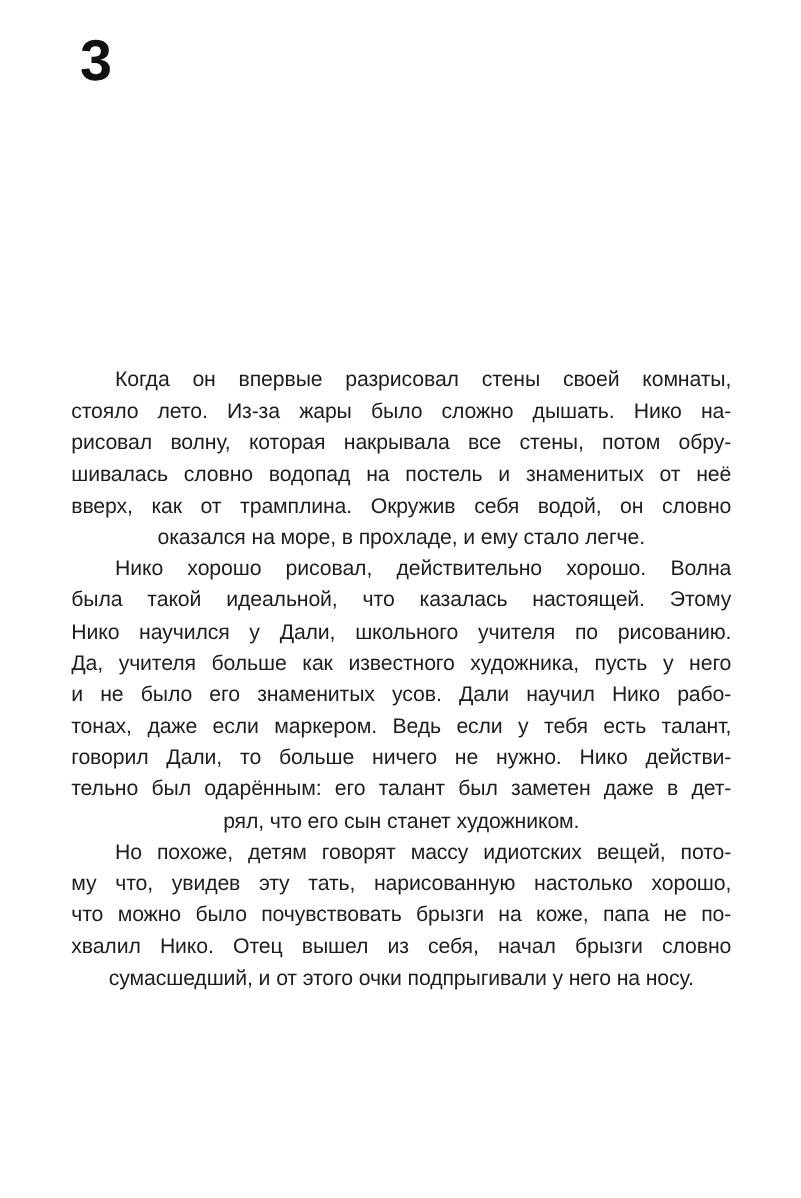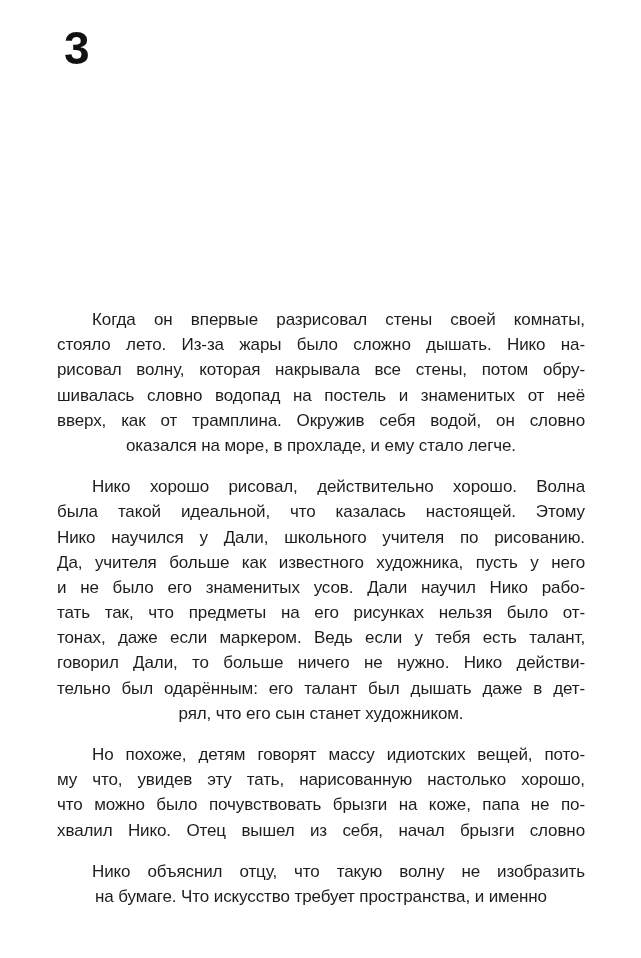--- a/index.html
+++ b/index.html
@@ -44,21 +44,20 @@
     overflow: hidden;
     white-space: normal;
     text-align: center;
   }
   .line.justify {
     text-align: justify;
     text-align-last: justify;
   }
   .line.first {
     text-indent: 35px;
-    margin-top: 16px;
   }
 </style>
 </head>
 <body>
 
 <div class="page">
   <div class="chapter-number">3</div>
   <div class="text-block">
       <div class="para">
         <div class="line first justify">Когда он впервые разрисовал стены своей комнаты,</div>
@@ -67,30 +66,26 @@
         <div class="line justify">шивалась словно водопад на постель и знаменитых от неё</div>
         <div class="line justify">вверх, как от трамплина. Окружив себя водой, он словно</div>
         <div class="line last">оказался на море, в прохладе, и ему стало легче.</div>
       </div>
       <div class="para">
         <div class="line first justify">Нико хорошо рисовал, действительно хорошо. Волна</div>
         <div class="line justify">была такой идеальной, что казалась настоящей. Этому</div>
         <div class="line justify">Нико научился у Дали, школьного учителя по рисованию.</div>
         <div class="line justify">Да, учителя больше как известного художника, пусть у него</div>
         <div class="line justify">и не было его знаменитых усов. Дали научил Нико рабо-</div>
-        <div class="line justify">тать так, что предметы на его рисунках нельзя было от-</div>
         <div class="line justify">тонах, даже если маркером. Ведь если у тебя есть талант,</div>
         <div class="line justify">говорил Дали, то больше ничего не нужно. Нико действи-</div>
-        <div class="line justify">тельно был одарённым: его талант был дышать даже в дет-</div>
+        <div class="line justify">тельно был одарённым: его талант был заметен даже в дет-</div>
         <div class="line last">рял, что его сын станет художником.</div>
       </div>
       <div class="para">
         <div class="line first justify">Но похоже, детям говорят массу идиотских вещей, пото-</div>
         <div class="line justify">му что, увидев эту тать, нарисованную настолько хорошо,</div>
         <div class="line justify">что можно было почувствовать брызги на коже, папа не по-</div>
         <div class="line justify">хвалил Нико. Отец вышел из себя, начал брызги словно</div>
-      </div>
-      <div class="para">
-        <div class="line first justify">Нико объяснил отцу, что такую волну не изобразить</div>
-        <div class="line last">на бумаге. Что искусство требует пространства, и именно</div>
+        <div class="line last">сумасшедший, и от этого очки подпрыгивали у него на носу.</div>
       </div>
     </div>
 </div>
 
 </body></html>

